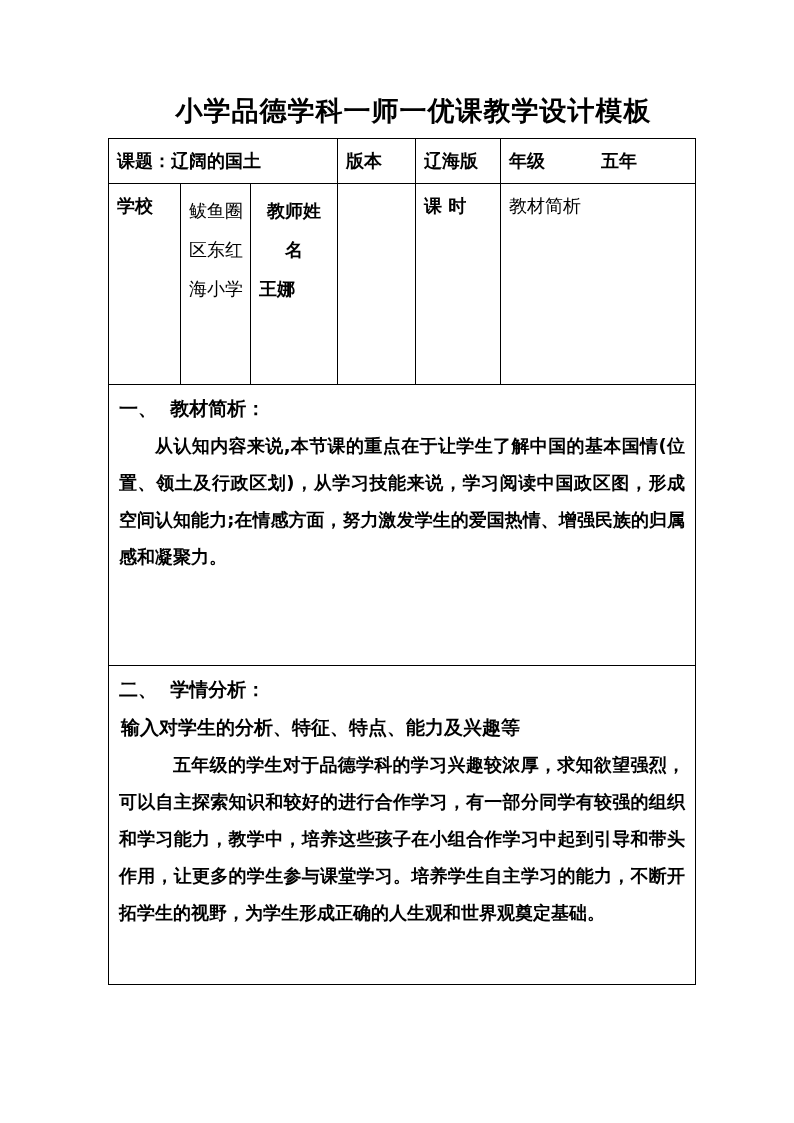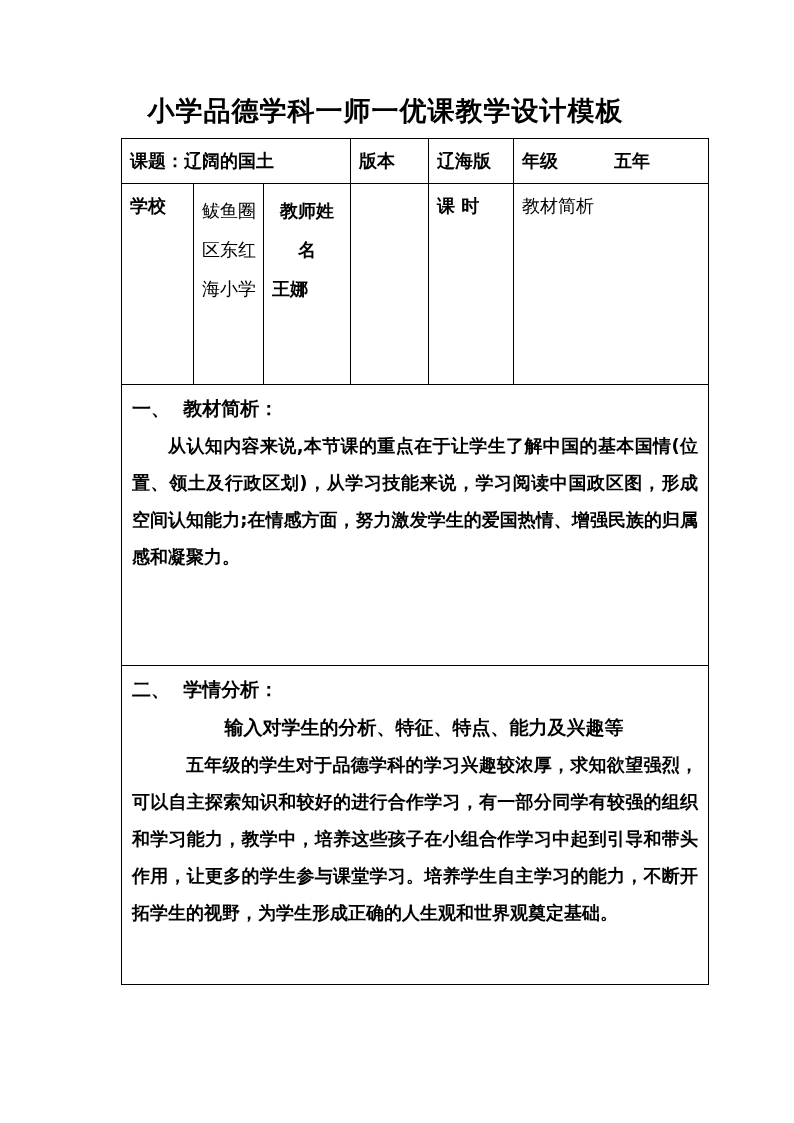--- a/index.html
+++ b/index.html
@@ -18,36 +18,36 @@
   .page {
     position: relative;
     width: 794px;
     height: 1123px;
     background: #ffffff;
   }
 
   
   .doc-title {
     position: absolute;
-    left: 92px;
+    left: 120px;
     top: 94px;
     width: 587px;
     text-align: center;
     font-size: 27px;
     font-weight: bold;
     letter-spacing: 1px;
     line-height: 34px;
     white-space: nowrap;
     font-family: "DejaVu Serif", "Liberation Serif", serif;
   }
 
   
   .doc-table {
     position: absolute;
-    left: 121px;
+    left: 108px;
     top: 138px;
     width: 587px;
     border-collapse: collapse;
     table-layout: fixed;
     padding-left: 40px;
   }
   .doc-table td {
     border: 1px solid #000000;
     vertical-align: top;
     padding: 0;
@@ -85,22 +85,21 @@
     font-size: 19px;
     font-weight: bold;
     line-height: 34px;
     margin: 0 0 2px 0;
     white-space: pre;
   }
   .section-subheading {
     font-size: 19px;
     font-weight: bold;
     line-height: 38px;
-    margin: 0 0 0 18px;
-    text-align: center;
+    margin: 0 0 0 2px;
   }
   .section-para {
     font-size: 18px;
     line-height: 37px;
     margin: 0;
     text-indent: 2em;
     text-align: justify;
     font-family: "DejaVu Sans", "Liberation Sans", sans-serif;
     letter-spacing: 0px;
     font-weight: bold;

